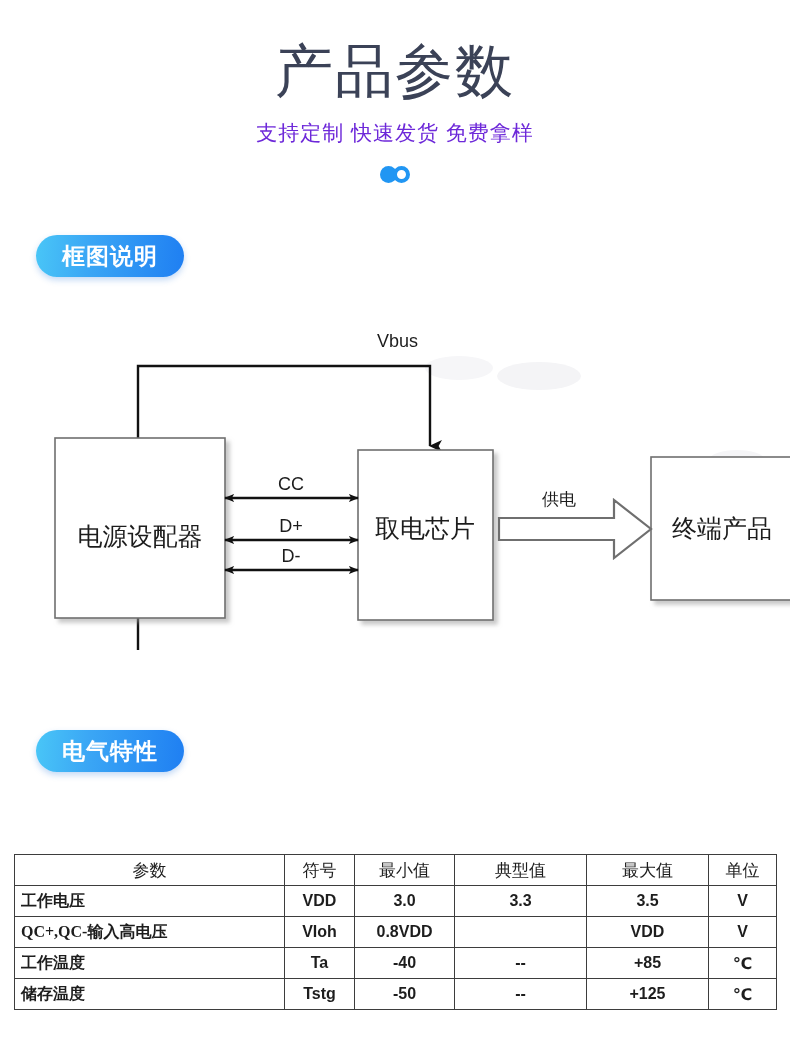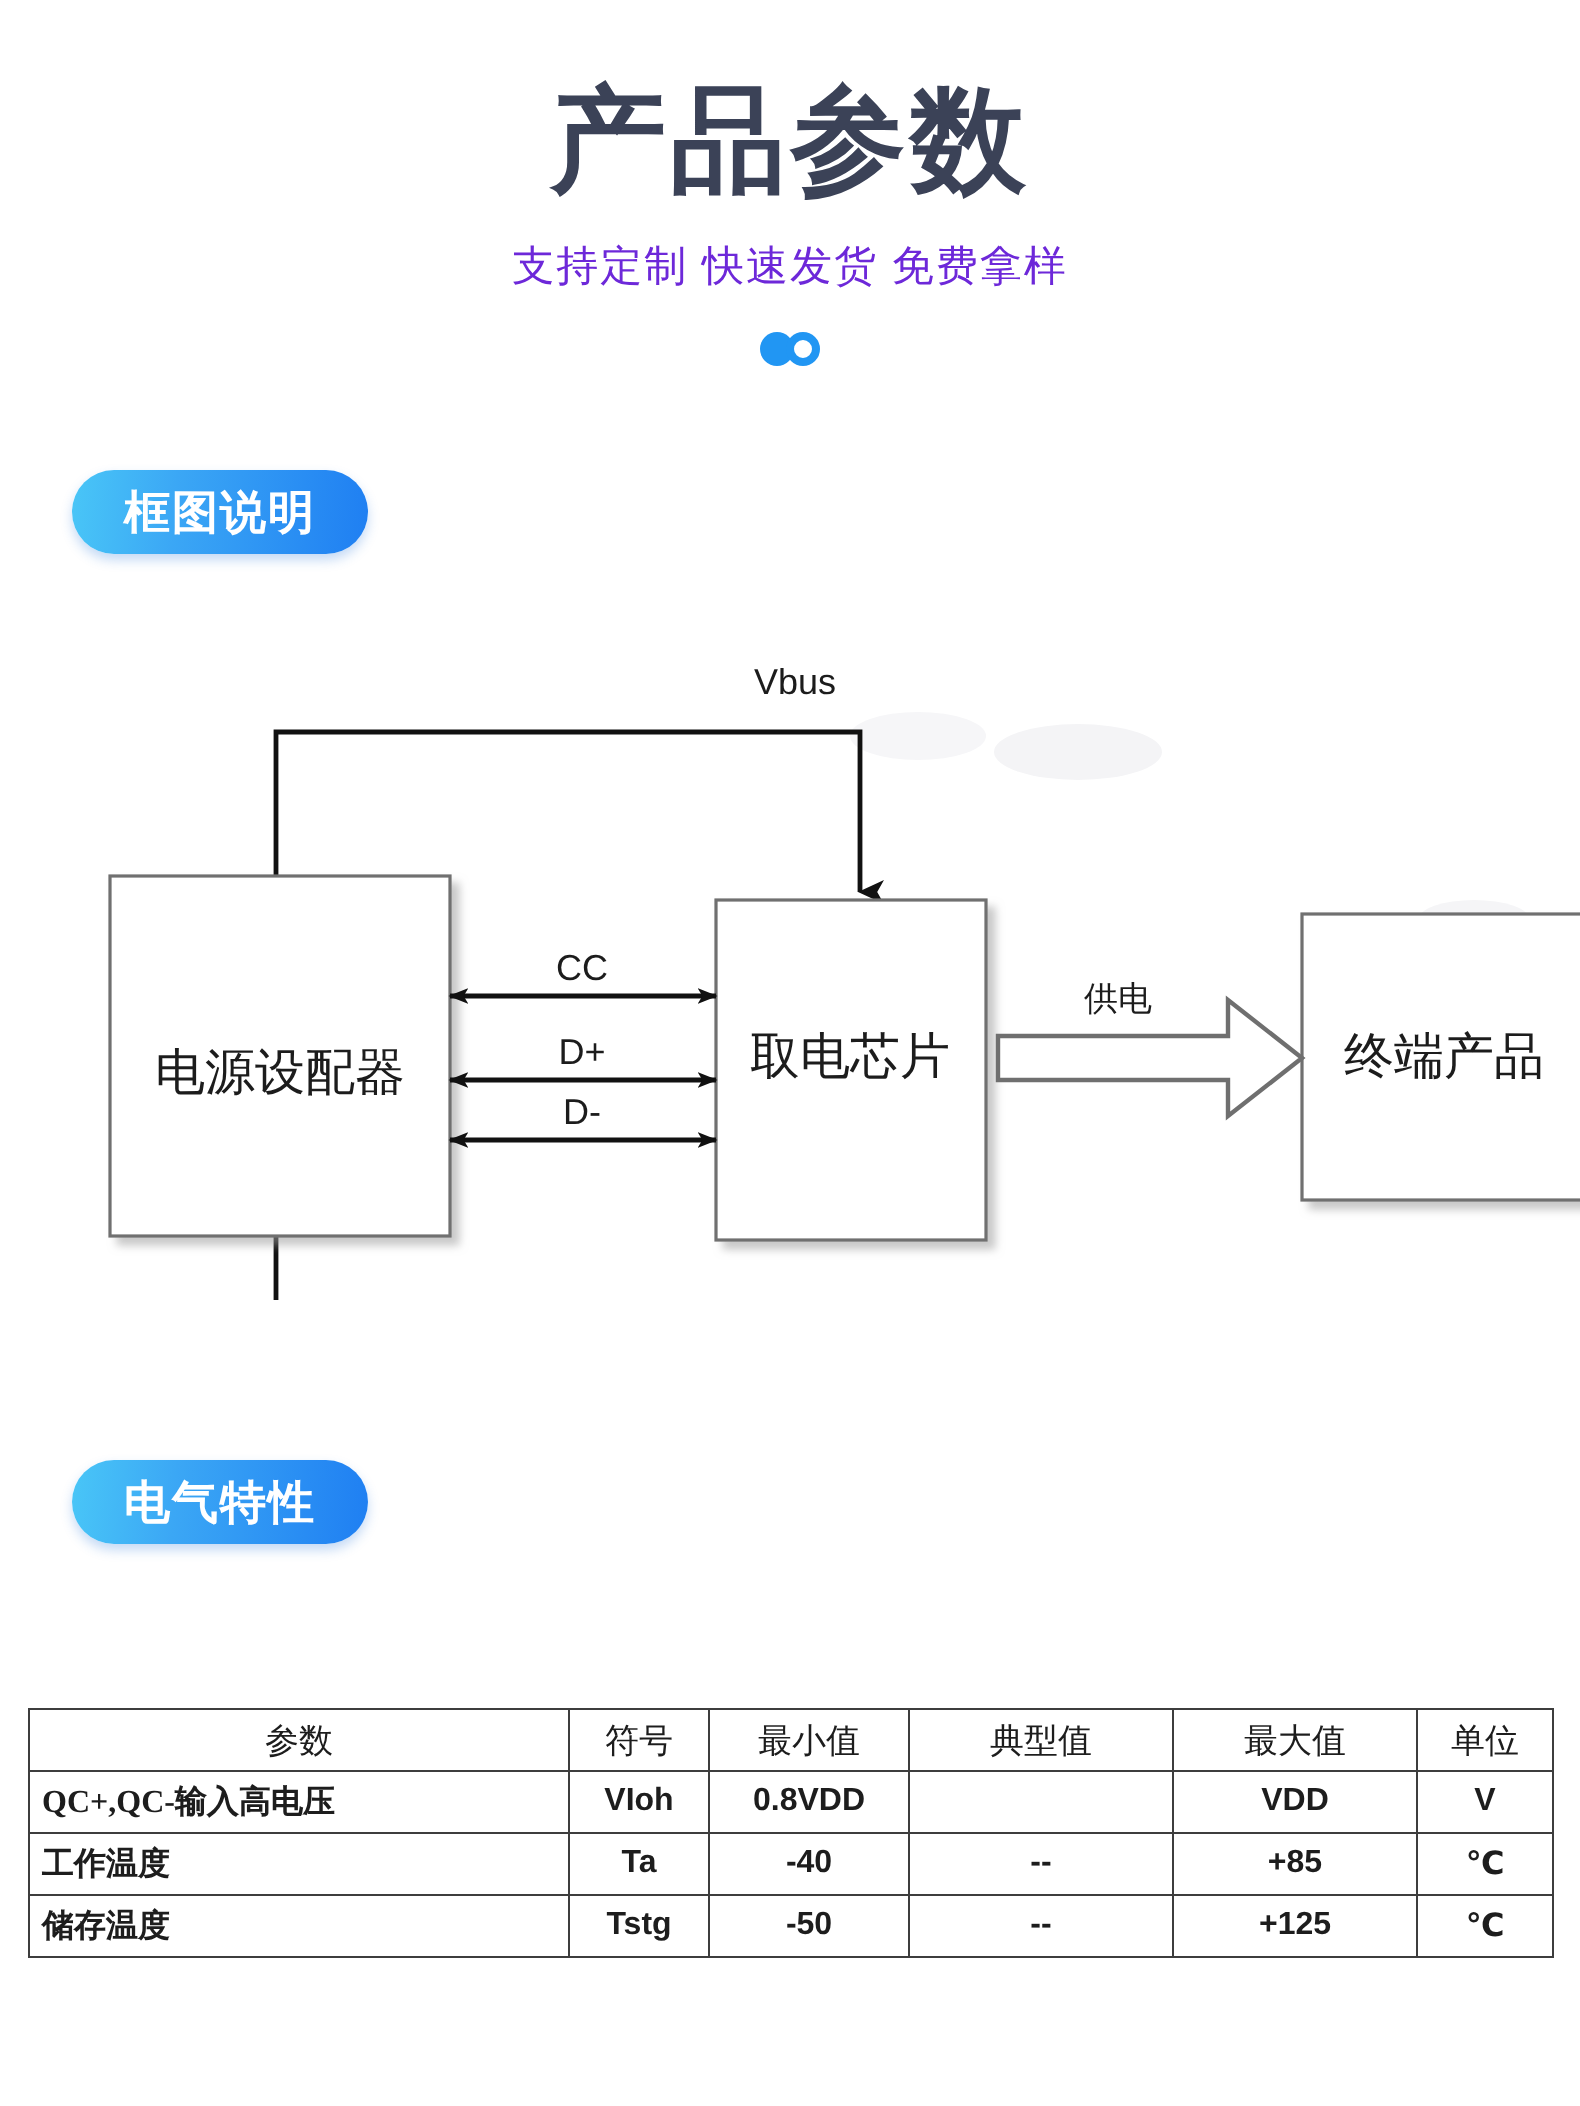--- a/index.html
+++ b/index.html
@@ -21,21 +21,21 @@
     left: 0;
     top: 0;
     width: 790px;
     text-align: center;
   }
   .page-title {
     margin: 0;
     padding-top: 38px;
     font-size: 58px;
     line-height: 1.15;
-    font-weight: 700;
+    font-weight: 400;
     letter-spacing: 2px;
     color: #3b4257;
     font-family: "Liberation Sans", "DejaVu Sans", sans-serif;
   }
   .page-subtitle {
     margin: 0;
     padding-top: 14px;
     font-size: 21px;
     letter-spacing: 1px;
     color: #6d28d9;
@@ -241,20 +241,28 @@
         <th>参数</th>
         <th>符号</th>
         <th>最小值</th>
         <th>典型值</th>
         <th>最大值</th>
         <th>单位</th>
       </tr>
     </thead>
     <tbody>
       <tr>
+        <td class="cell-param">工作电压</td>
+        <td class="cell-val">VDD</td>
+        <td class="cell-val">3.0</td>
+        <td class="cell-val">3.3</td>
+        <td class="cell-val">3.5</td>
+        <td class="cell-val">V</td>
+      </tr>
+      <tr>
         <td class="cell-param">QC+,QC-输入高电压</td>
         <td class="cell-val">VIoh</td>
         <td class="cell-val">0.8VDD</td>
         <td class="cell-val"></td>
         <td class="cell-val">VDD</td>
         <td class="cell-val">V</td>
       </tr>
       <tr>
         <td class="cell-param">工作温度</td>
         <td class="cell-val">Ta</td>

